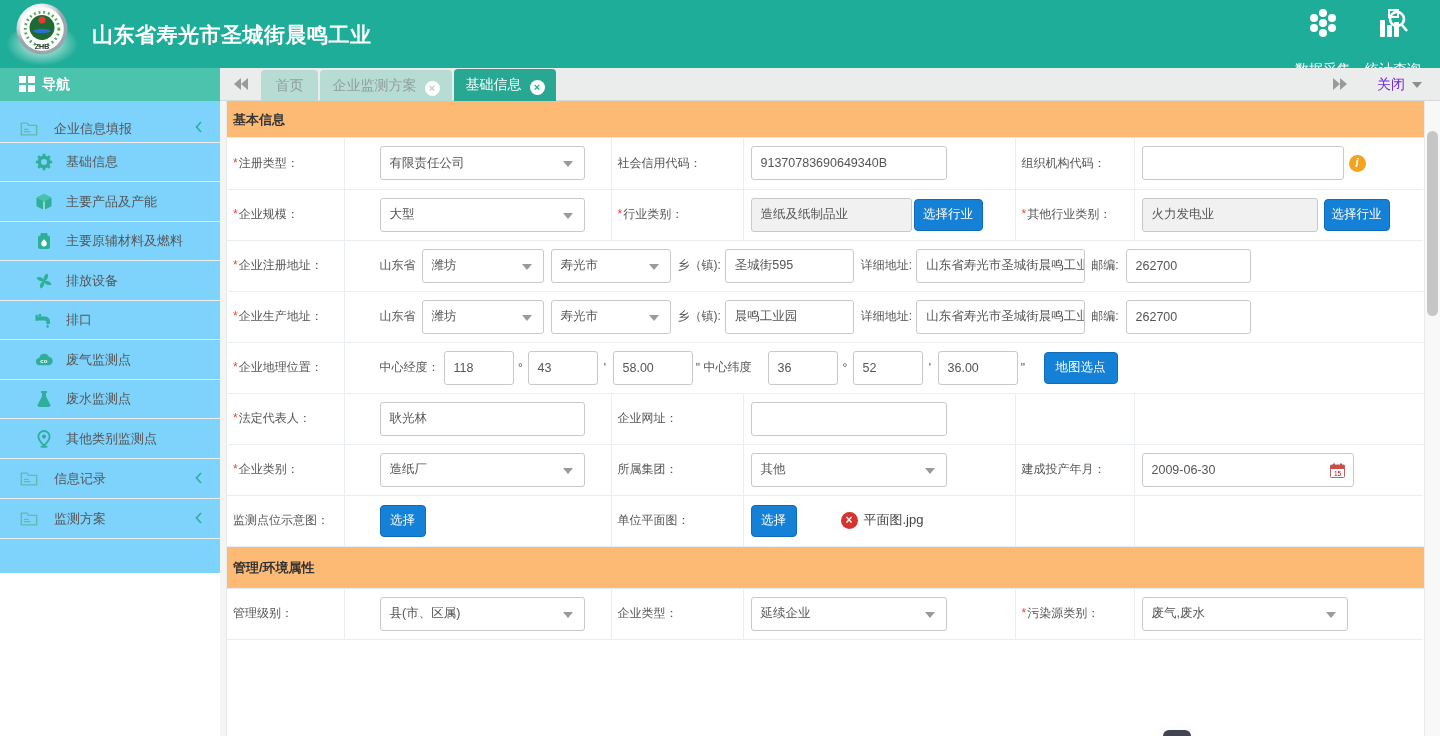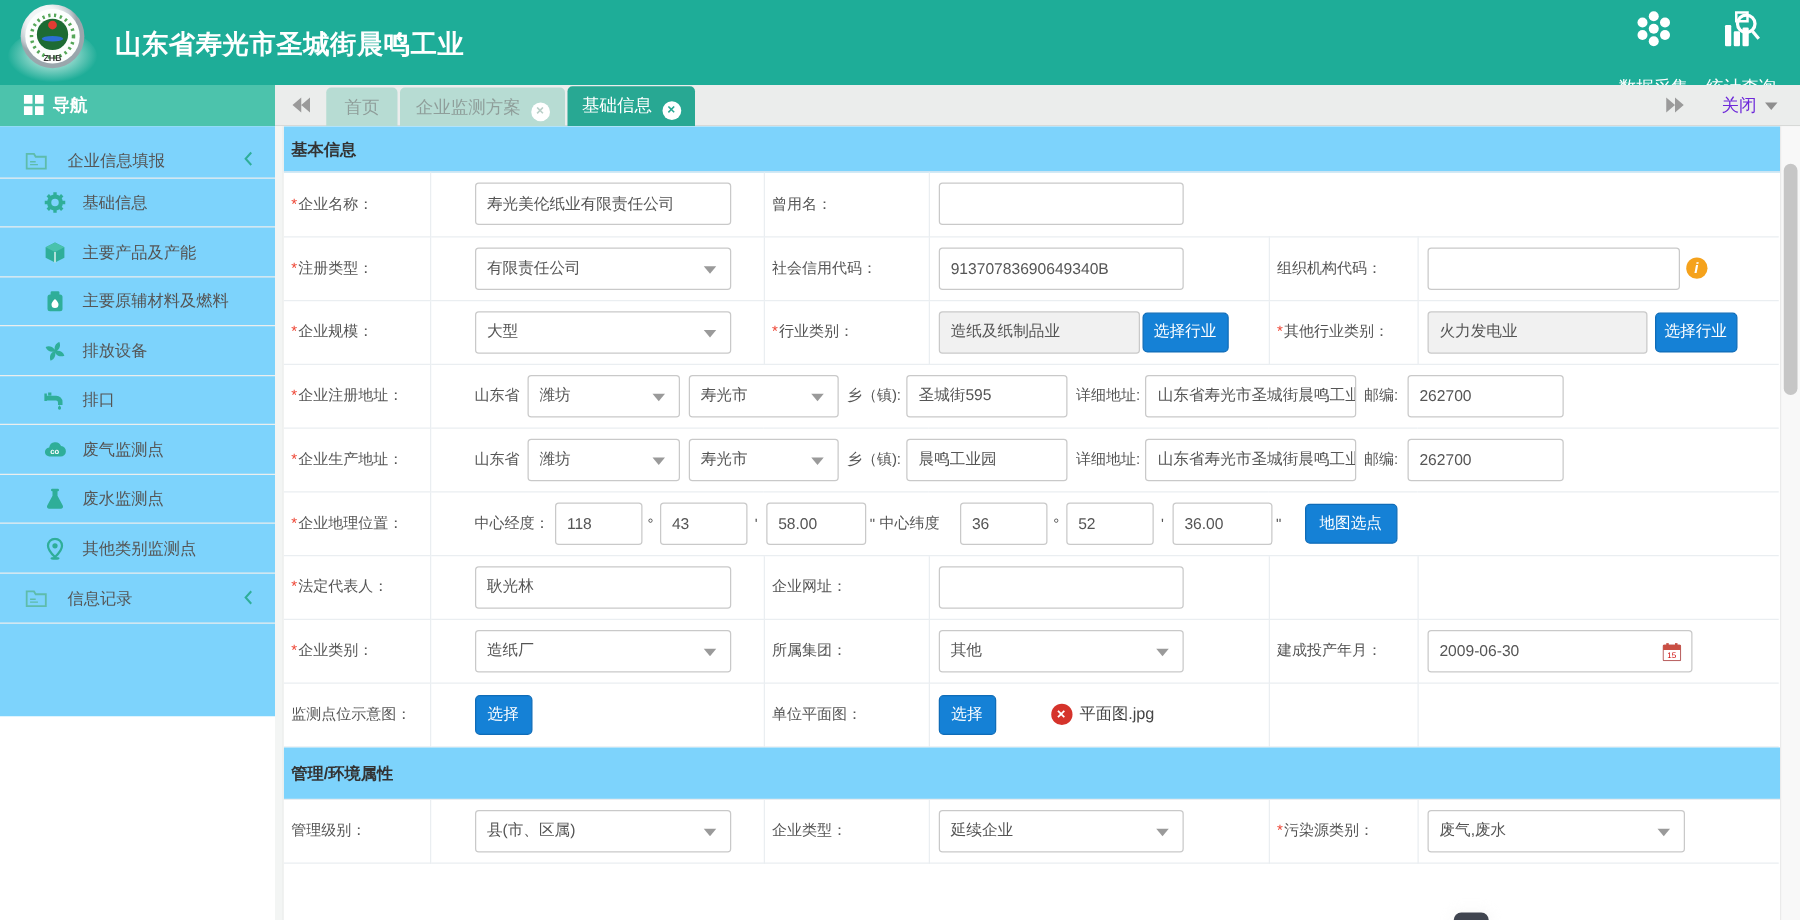--- a/index.html
+++ b/index.html
@@ -22,21 +22,21 @@
 .mi{position:relative;border-bottom:1px solid #eceeed;color:#555;font-size:13px}
 .mi .ic{position:absolute;left:20px;top:50%;margin-top:-9px;width:18px;height:18px}
 .mi.sub .ic{left:35px}
 .mi .tx{position:absolute;left:54px;top:50%;margin-top:-8px;line-height:16px}
 .mi.sub .tx{left:66px}
 .mi .ch{position:absolute;right:18px;top:50%;margin-top:-7px;line-height:12px}
 #leftgap{position:absolute;left:220px;top:101px;width:7px;height:635px;background:#f3f5f4;border-right:1px solid #e9ebea}
 #content{position:absolute;left:227px;top:101px;width:1197px;height:635px;background:#fff;overflow:hidden}
 #vscroll{position:absolute;right:0;top:101px;width:16px;height:635px;background:#f8f8f8;border-left:1px solid #eaeaea}
 #vthumb{position:absolute;left:2px;top:30px;width:11px;height:185px;background:#c6c6c6;border-radius:6px}
-.secband{height:37px;background:#7dd3fc;border-bottom:1px solid #e8ecef;font-size:13px;font-weight:bold;color:#333;line-height:37px;padding-left:6px}
+.secband{height:37px;background:#fdba74;border-bottom:1px solid #e8ecef;font-size:13px;font-weight:bold;color:#333;line-height:37px;padding-left:6px}
 .secband2{height:42px;line-height:42px}
 table.frm{border-collapse:collapse;table-layout:fixed;width:1196px}
 table.frm td{border-right:1px solid #eaeef1;border-bottom:1px solid #eaeef1;height:51px;font-size:12px;color:#555;vertical-align:middle;padding:0}
 table.frm td:last-child{border-right:none}
 table.frm td.lb{padding-left:6px;white-space:nowrap}
 table.frm td.c2{padding-left:35px}
 table.frm td.ci{padding-left:7px}
 .req{color:#e43;margin-right:1px}
 .inp{display:inline-flex;align-items:center;height:34px;border:1px solid #c9c9c9;border-radius:3px;background:#fff;font-size:12.5px;color:#555;padding:0 9px;vertical-align:middle;white-space:nowrap;overflow:hidden}
 .dis{background:#f1f1f1}
@@ -200,40 +200,44 @@
   <div class="mi" style="height:40px">
     <svg class="ic" viewBox="0 0 20 18">
         <path d="M1.5 2.5h6.5l1.5 2.5h9v10.5h-17z" fill="none" stroke="#5ebcab" stroke-width="1.6"></path>
         <path d="M4.5 9.5h5M4.5 12h7" stroke="#5ebcab" stroke-width="1.3"></path>
       </svg>
     <span class="tx">信息记录</span>
       <span class="ch"><svg width="7" height="12" viewBox="0 0 7 12">
           <path d="M6 1L1.5 6L6 11" fill="none" stroke="#2fae99" stroke-width="1.6"></path>
         </svg></span>
   </div>
+  <div class="mi" style="height:40px">
+    <svg class="ic" viewBox="0 0 20 18">
+        <path d="M1.5 2.5h6.5l1.5 2.5h9v10.5h-17z" fill="none" stroke="#5ebcab" stroke-width="1.6"></path>
+        <path d="M4.5 9.5h5M4.5 12h7" stroke="#5ebcab" stroke-width="1.3"></path>
+      </svg>
+    <span class="tx">监测方案</span>
+      <span class="ch"><svg width="7" height="12" viewBox="0 0 7 12">
+          <path d="M6 1L1.5 6L6 11" fill="none" stroke="#2fae99" stroke-width="1.6"></path>
+        </svg></span>
+  </div>
 </div>
 <div id="leftgap"></div>
 <div id="content">
 <div class="secband">基本信息</div>
 <table class="frm">
 <colgroup>
         <col style="width:117px">
         <col style="width:267px">
         <col style="width:132px">
         <col style="width:272px">
         <col style="width:119px">
         <col style="width:289px">
       </colgroup>
 <tbody>
-        <tr>
-  <td class="lb"><span class="req">*</span>企业名称：</td>
-  <td class="c2"><span class="inp" style="width:205px">寿光美伦纸业有限责任公司</span></td>
-  <td class="lb">曾用名：</td>
-  <td class="ci" colspan="3"><span class="inp" style="width:196px">&nbsp;</span></td>
-</tr>
 <tr>
   <td class="lb"><span class="req">*</span>注册类型：</td>
   <td class="c2"><span class="inp sel" style="width:205px">有限责任公司</span></td>
   <td class="lb">社会信用代码：</td>
   <td class="ci"><span class="inp" style="width:196px">91370783690649340B</span></td>
   <td class="lb">组织机构代码：</td>
   <td class="ci"><span class="inp" style="width:202px">&nbsp;</span><span class="icoinfo">i</span></td>
 </tr>
 <tr>
   <td class="lb"><span class="req">*</span>企业规模：</td>

